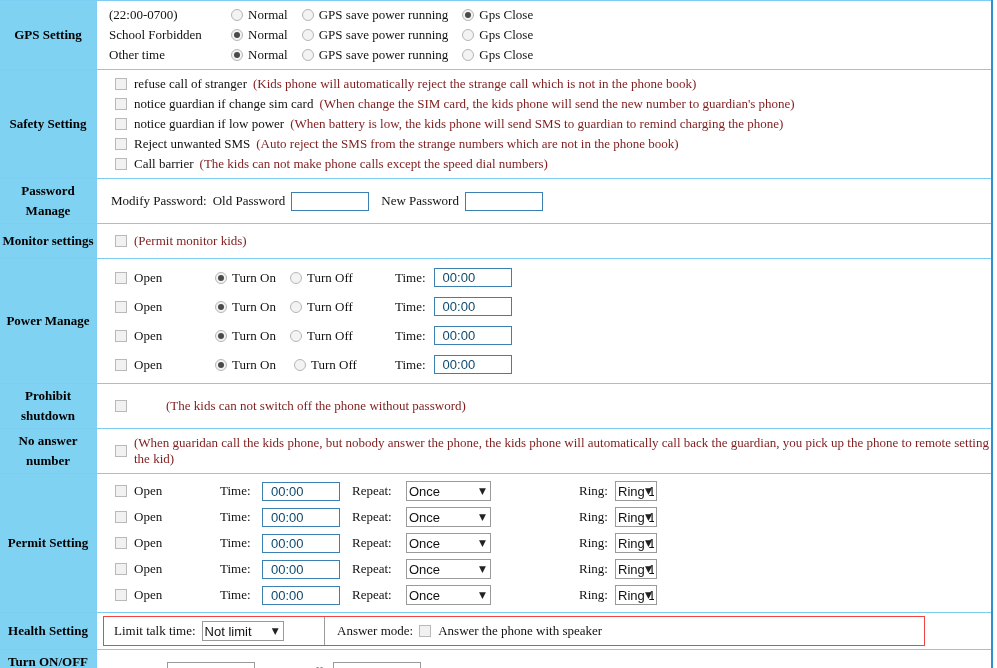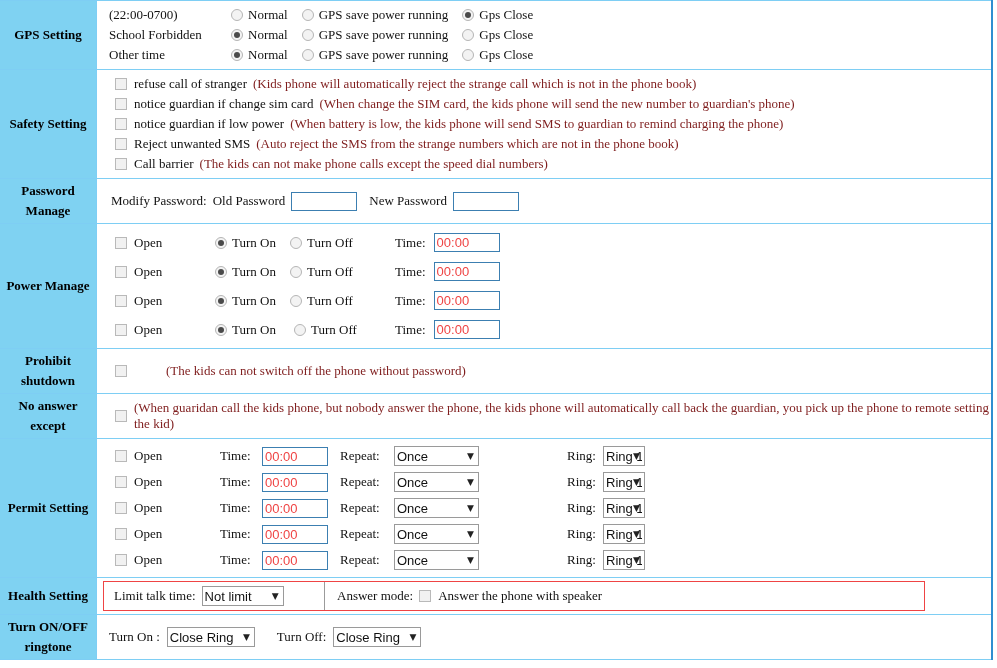--- a/index.html
+++ b/index.html
@@ -42,22 +42,22 @@
   .chk{
     -webkit-appearance:none;appearance:none;
     width:12px;height:12px;border:1px solid #b9b9b9;background:#f1f1f1;
     margin:0 7px 0 0;vertical-align:-2px;box-sizing:border-box;flex:none;
   }
   .safety-row{display:flex;align-items:center;height:20px;margin-left:12px;}
   .safety-name{margin-right:6px;}
   .desc{color:#7f1d1d;}
   .txt{
     font-family:"Liberation Sans","DejaVu Sans",sans-serif;
-    font-size:13px;color:#ef4444;border:1px solid #3c7fb1;background:#fff;
-    height:17px;padding:0 2px;box-sizing:content-box;
+    font-size:13px;color:#0c4a6e;border:1px solid #3c7fb1;background:#fff;
+    height:17px;padding:0 8px;box-sizing:content-box;
   }
   .pw-input{width:60px;}
   .time-input{width:60px;}
   .pwd-line{margin-left:8px;display:flex;align-items:center;gap:0;}
   .pwd-line .lbl{margin-right:6px;}
   .monitor-line{margin-left:12px;display:flex;align-items:center;height:20px;}
   .power-row{display:flex;align-items:center;height:29px;margin-left:12px;}
   .power-row .open-lbl{width:100px;}
   .power-row .radios{width:180px;display:flex;align-items:center;}
   .power-row .time-lbl{margin-right:8px;}
@@ -178,20 +178,29 @@
         <div class="pwd-line" style="height:34px;">
           <span class="lbl">Modify Password:</span>
           <span class="lbl">Old Password</span>
           <input type="text" class="txt pw-input" value="" style="">
           <span class="lbl" style="margin-left:12px;">New Password</span>
           <input type="text" class="txt pw-input" value="" style="">
         </div>
       </td>
     </tr>
 
+    <tr>
+      <td class="side-label">Monitor settings</td>
+      <td class="content">
+        <div class="monitor-line" style="height:26px;">
+          <input type="checkbox" class="chk" style="">
+          <span class="desc">(Permit monitor kids)</span>
+        </div>
+      </td>
+    </tr>
 
     <tr>
       <td class="side-label">Power Manage</td>
       <td class="content">
 
         <div class="power-row">
           <span class="open-lbl"><input type="checkbox" class="chk" style=""><span>Open</span></span>
           <span class="radios">
             <input type="radio" class="radio on" name="pw0" style="">
             <span class="radio-label">Turn On</span>
@@ -245,21 +254,21 @@
       <td class="side-label">Prohibit shutdown</td>
       <td class="content">
         <div class="prohibit-row">
           <input type="checkbox" class="chk" style="">
           <span class="desc">(The kids can not switch off the phone without password)</span>
         </div>
       </td>
     </tr>
 
     <tr>
-      <td class="side-label">No answer except</td>
+      <td class="side-label">No answer number</td>
       <td class="content">
         <div class="noans-row">
           <input type="checkbox" class="chk" style="">
           <span class="desc">(When guaridan call the kids phone, but nobody answer the phone, the kids phone will automatically call back the guardian, you pick up the phone to remote setting the kid)</span>
         </div>
       </td>
     </tr>
 
     <tr>
       <td class="side-label">Permit Setting</td>

